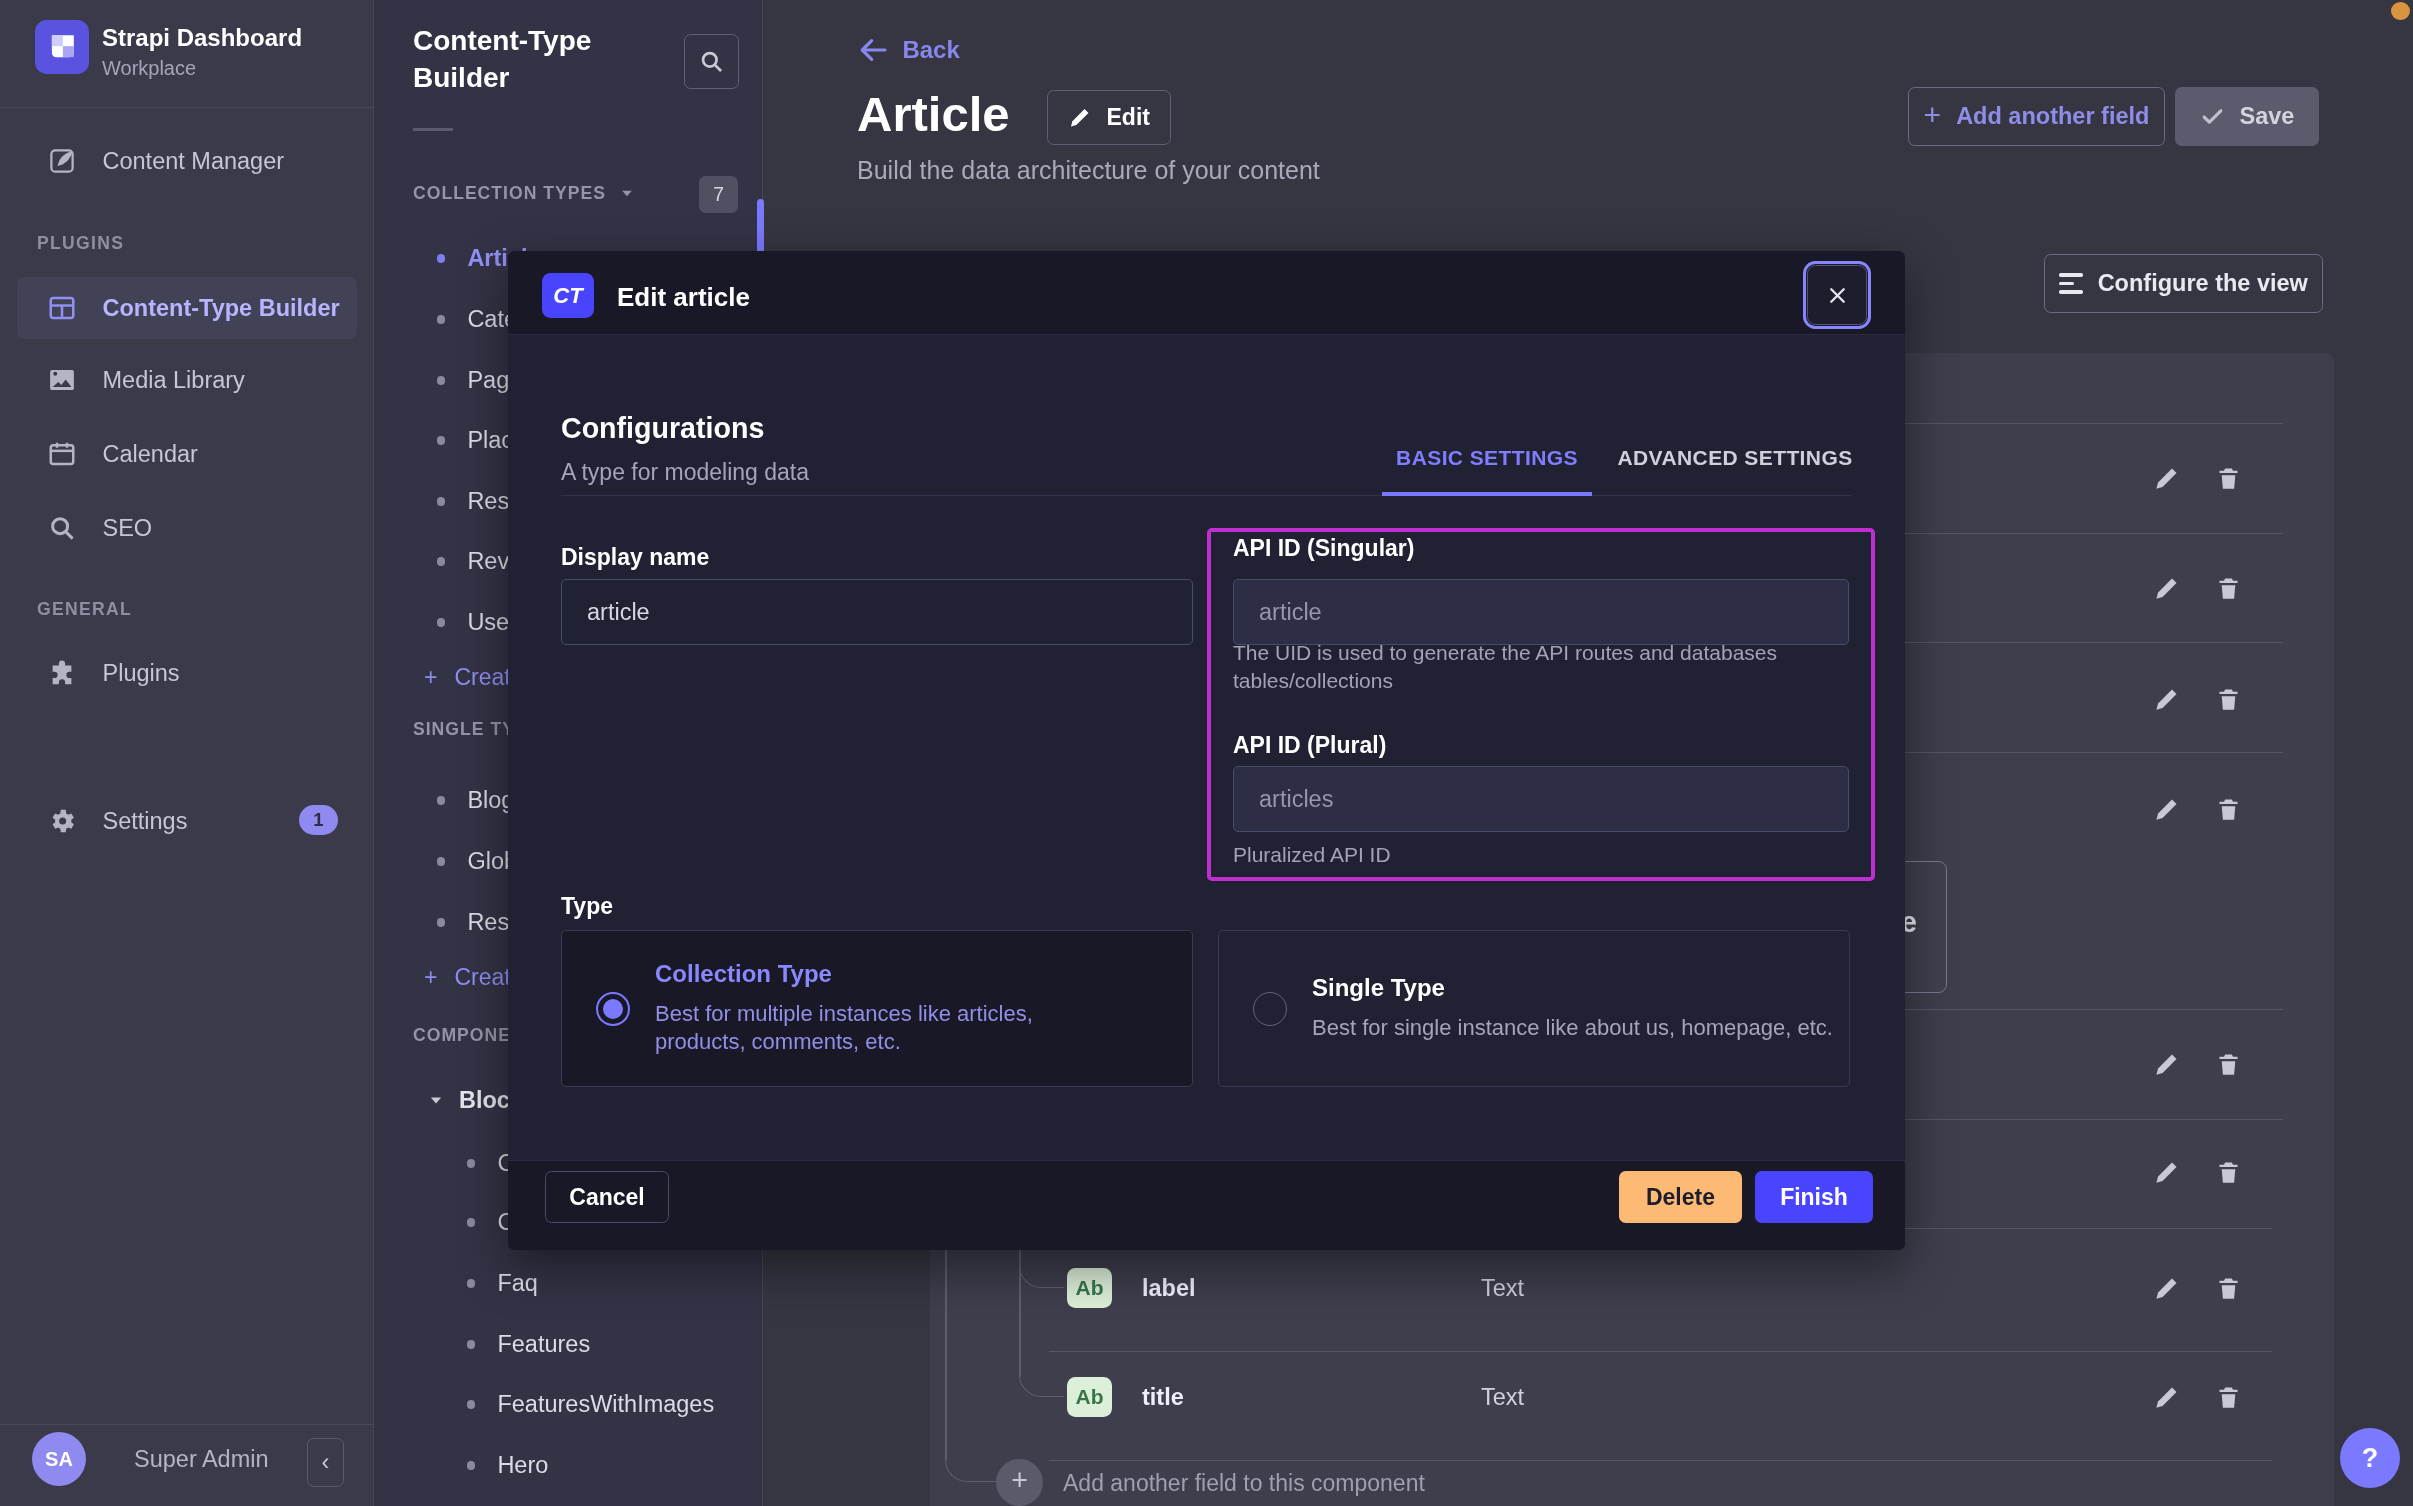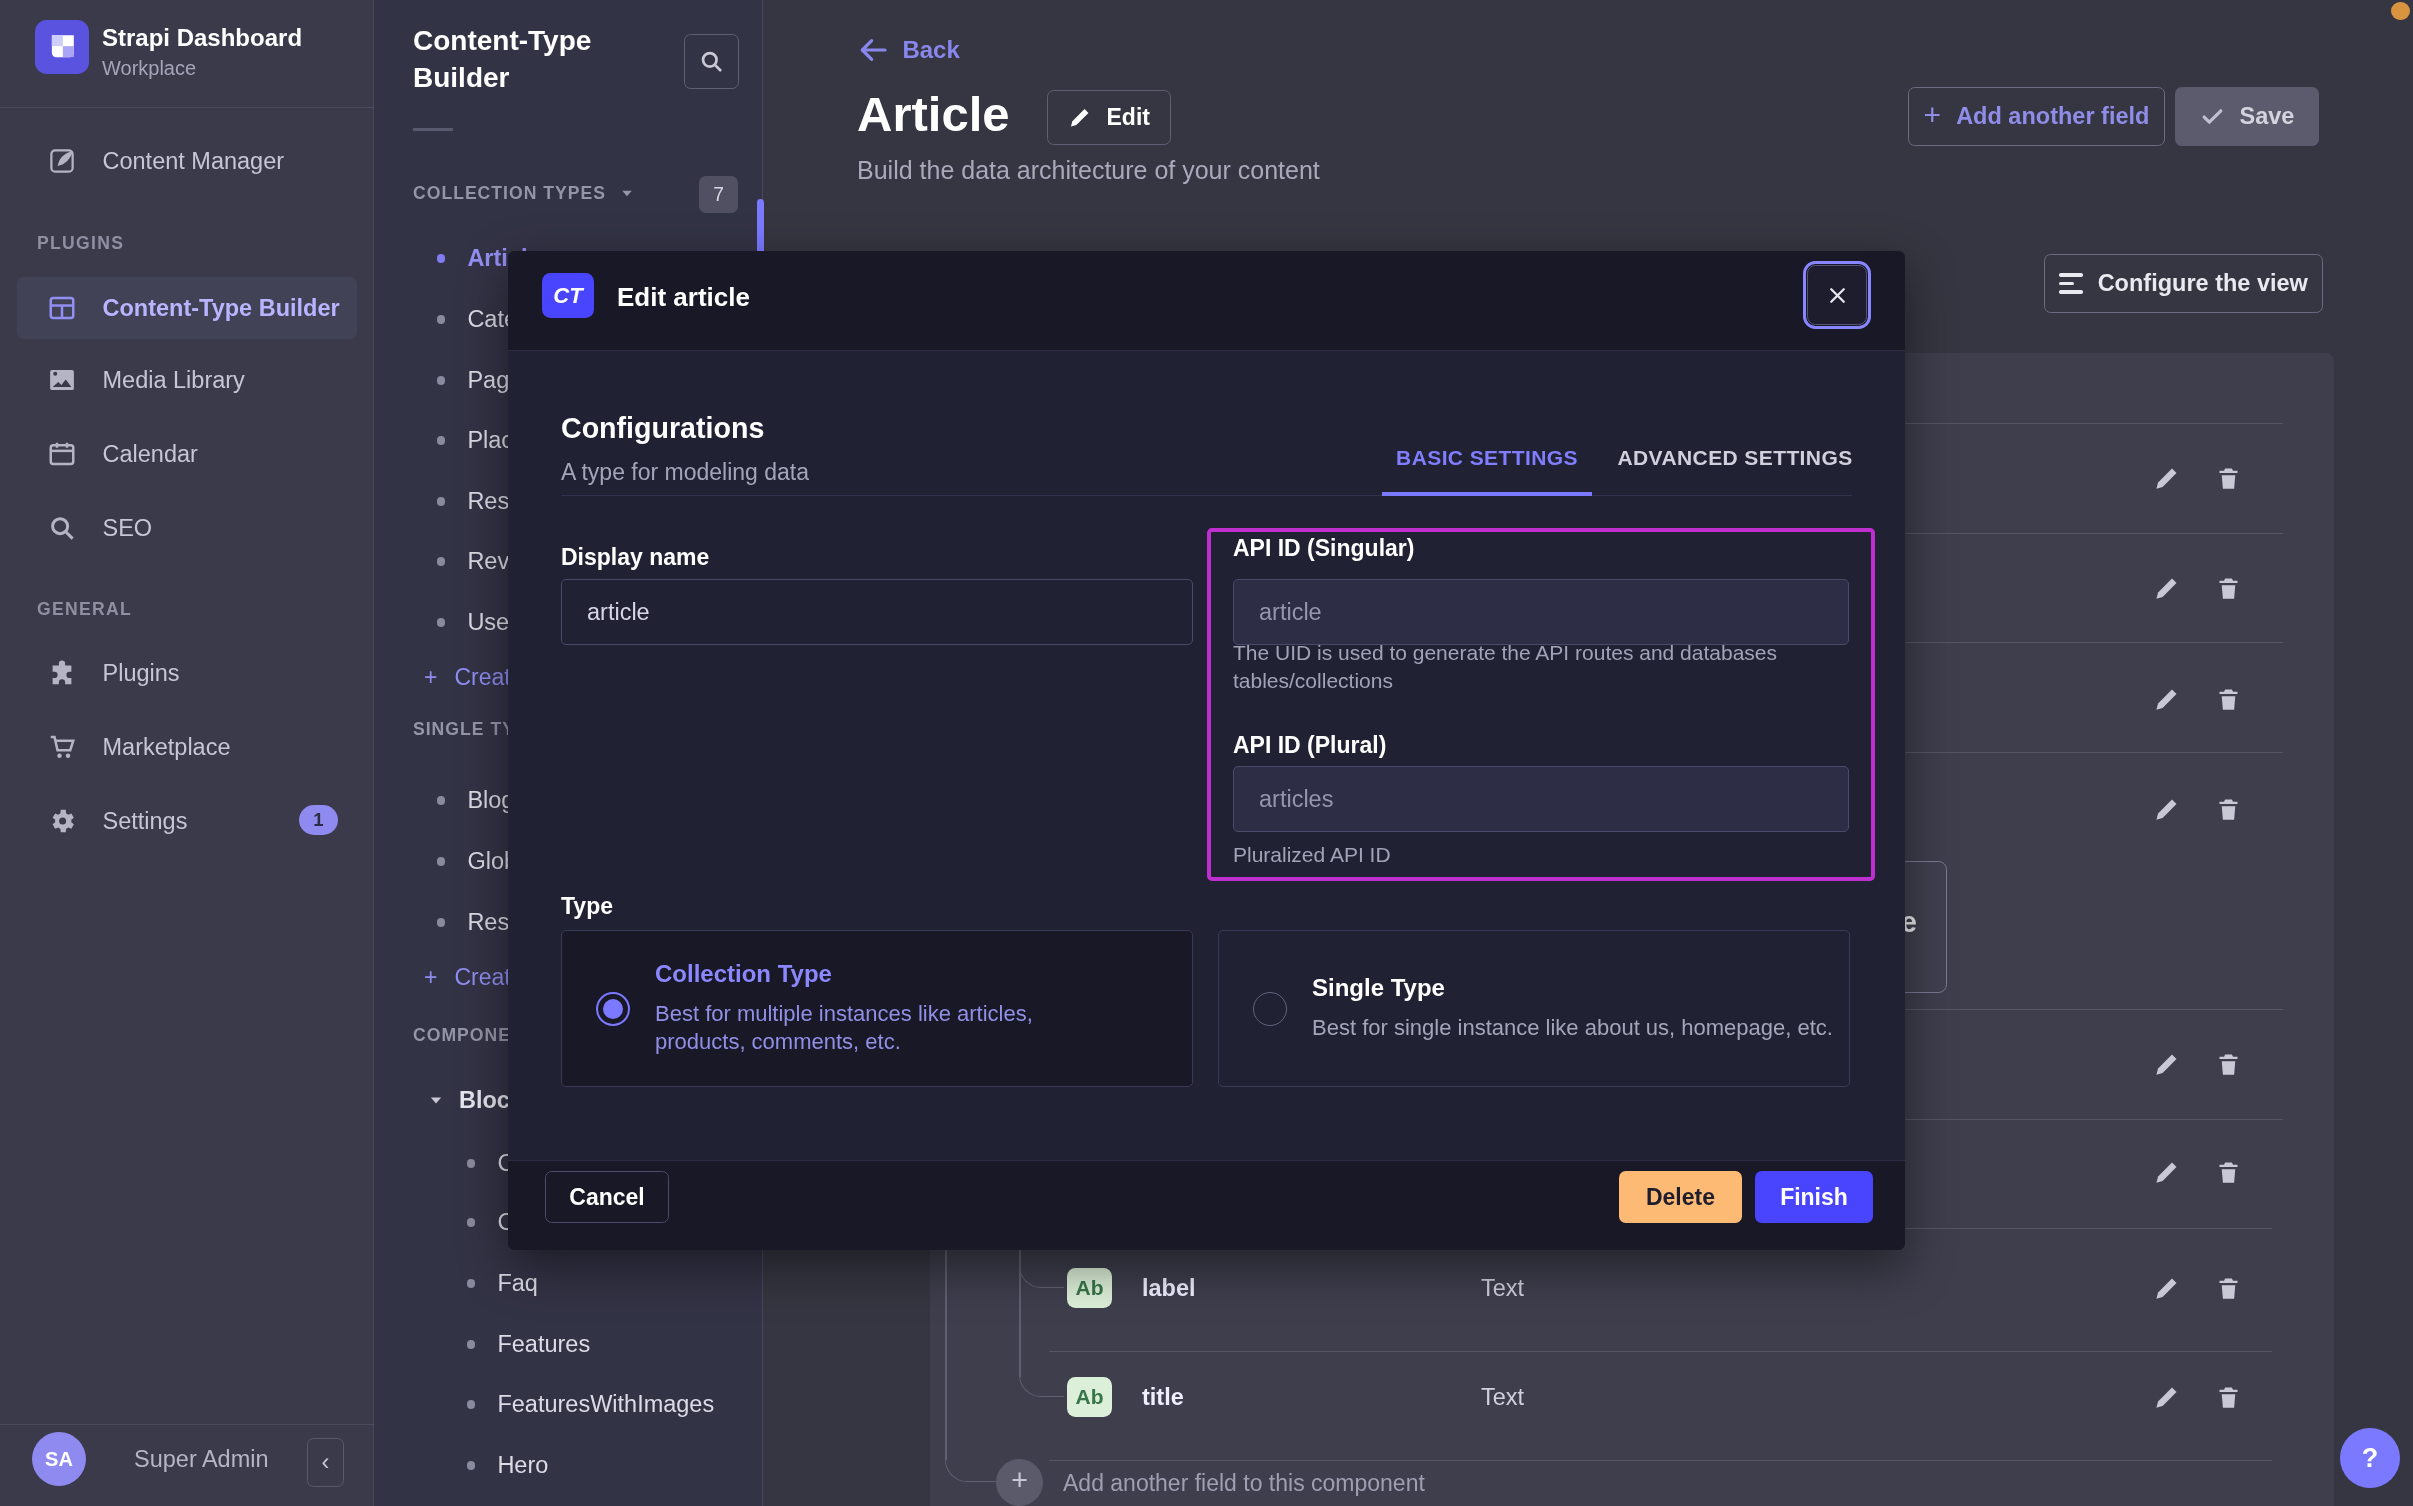--- a/index.html
+++ b/index.html
@@ -44,21 +44,21 @@
   .icbtn { width:30px; height:30px; display:flex; align-items:center; justify-content:center; }
   .ab-badge { position:absolute; width:45px; height:40px; border-radius:8.4px; background:#dcefd8; color:#38764a; font-size:21px; font-weight:bold; display:flex; align-items:center; justify-content:center; z-index:2; }
   .rowname { position:absolute; font-size:23.5px; font-weight:600; color:#eef0ff; z-index:2; }
   .rowtype { position:absolute; font-size:23.5px; color:#d0d0de; z-index:2; }
   .treeline { position:absolute; background:#5f5f70; z-index:2; }
   .treecurve { position:absolute; border-left:1.7px solid #5f5f70; border-bottom:1.7px solid #5f5f70; border-bottom-left-radius:22px; z-index:2; }
   .btn { display:flex; align-items:center; justify-content:center; gap:15px; border-radius:6.7px; font-weight:600; }
 
   
   .modal { left:508px; top:251px; width:1397px; height:999px; background:#212134; border-radius:6.7px; z-index:10; box-shadow:0 17px 50px rgba(0,0,0,0.45); }
-  .modal-header { position:absolute; left:0; top:0; width:1397px; height:100px; background:#181826; border-radius:6.7px 6.7px 0 0; border-bottom:0.8px solid #2b2b42; }
+  .modal-header { position:absolute; left:0; top:0; width:1397px; height:84px; background:#181826; border-radius:6.7px 6.7px 0 0; border-bottom:0.8px solid #2b2b42; }
   .modal-footer { position:absolute; left:0; top:909px; width:1397px; height:90px; background:#181826; border-radius:0 0 6.7px 6.7px; border-top:0.8px solid #2b2b42; }
   .m-label { position:absolute; font-size:23px; font-weight:600; color:#ffffff; }
   .m-input { position:absolute; height:66px; border:0.8px solid #4a4a6a; border-radius:5px; background:transparent; color:#d6d6e6; font-size:23.5px; padding:0 25px; font-family:"Liberation Sans", sans-serif; outline:none; }
   .m-input.api { background:#2d2d46; color:#9595ad; }
   .m-help { position:absolute; font-size:21px; line-height:28px; color:#a3a3b8; }
   .type-card { position:absolute; height:157px; border:0.8px solid #3a3a58; border-radius:5px; display:flex; align-items:center; padding-left:34px; gap:25px; }
   .radio-outer { width:34px; height:34px; border-radius:50%; flex:none; display:flex; align-items:center; justify-content:center; }
   .opt-title { font-size:24px; font-weight:600; margin-bottom:11.8px; }
   .opt-desc { font-size:22px; line-height:28.6px; }
   .fbtn { position:absolute; height:52px; border-radius:6.7px; font-size:23px; font-weight:600; display:flex; align-items:center; justify-content:center; border:none; font-family:"Liberation Sans", sans-serif; }
@@ -139,30 +139,20 @@
 
   <div class="nav-item" style="top:646px;">
     <span class="nico">
       <svg width="30" height="30" viewBox="0 0 24 24" fill="currentColor">
         <path d="M9.5 4.5a2.5 2.5 0 0 1 5 0V6h5v5h-1.5a2.5 2.5 0 0 0 0 5H19.5v5h-5v-1.5a2.5 2.5 0 0 0-5 0V21h-5v-5H6a2.5 2.5 0 0 0 0-5H4.5V6h5V4.5z"></path>
       </svg>
     </span>
     <span>Plugins</span>
   </div>
 
-  <div class="nav-item" style="top:720px;">
-    <span class="nico">
-      <svg width="30" height="30" viewBox="0 0 24 24" fill="none" stroke="currentColor" stroke-width="2">
-        <path d="M3 4h3l2.4 10.5h10.2L21 7H7"></path>
-          <circle cx="10" cy="19" r="1.8" fill="currentColor" stroke="none"></circle>
-          <circle cx="16.8" cy="19" r="1.8" fill="currentColor" stroke="none"></circle>
-      </svg>
-    </span>
-    <span>Marketplace</span>
-  </div>
 
   <div class="nav-item" style="top:794px;">
     <span class="nico">
       <svg width="30" height="30" viewBox="0 0 24 24" fill="currentColor">
         <path d="M19.4 13c.06-.33.1-.66.1-1s-.04-.67-.1-1l2.1-1.6-2-3.5-2.5 1a7 7 0 0 0-1.7-1L15 3h-4l-.3 2.9a7 7 0 0 0-1.7 1l-2.5-1-2 3.5L6.6 11c-.06.33-.1.66-.1 1s.04.67.1 1l-2.1 1.6 2 3.5 2.5-1a7 7 0 0 0 1.7 1L11 21h4l.3-2.9a7 7 0 0 0 1.7-1l2.5 1 2-3.5L19.4 13z"></path>
         <circle cx="12.5" cy="12" r="2.8" fill="#3a3a4b"></circle>
       </svg>
     </span>
     <span>Settings</span>
   </div>

